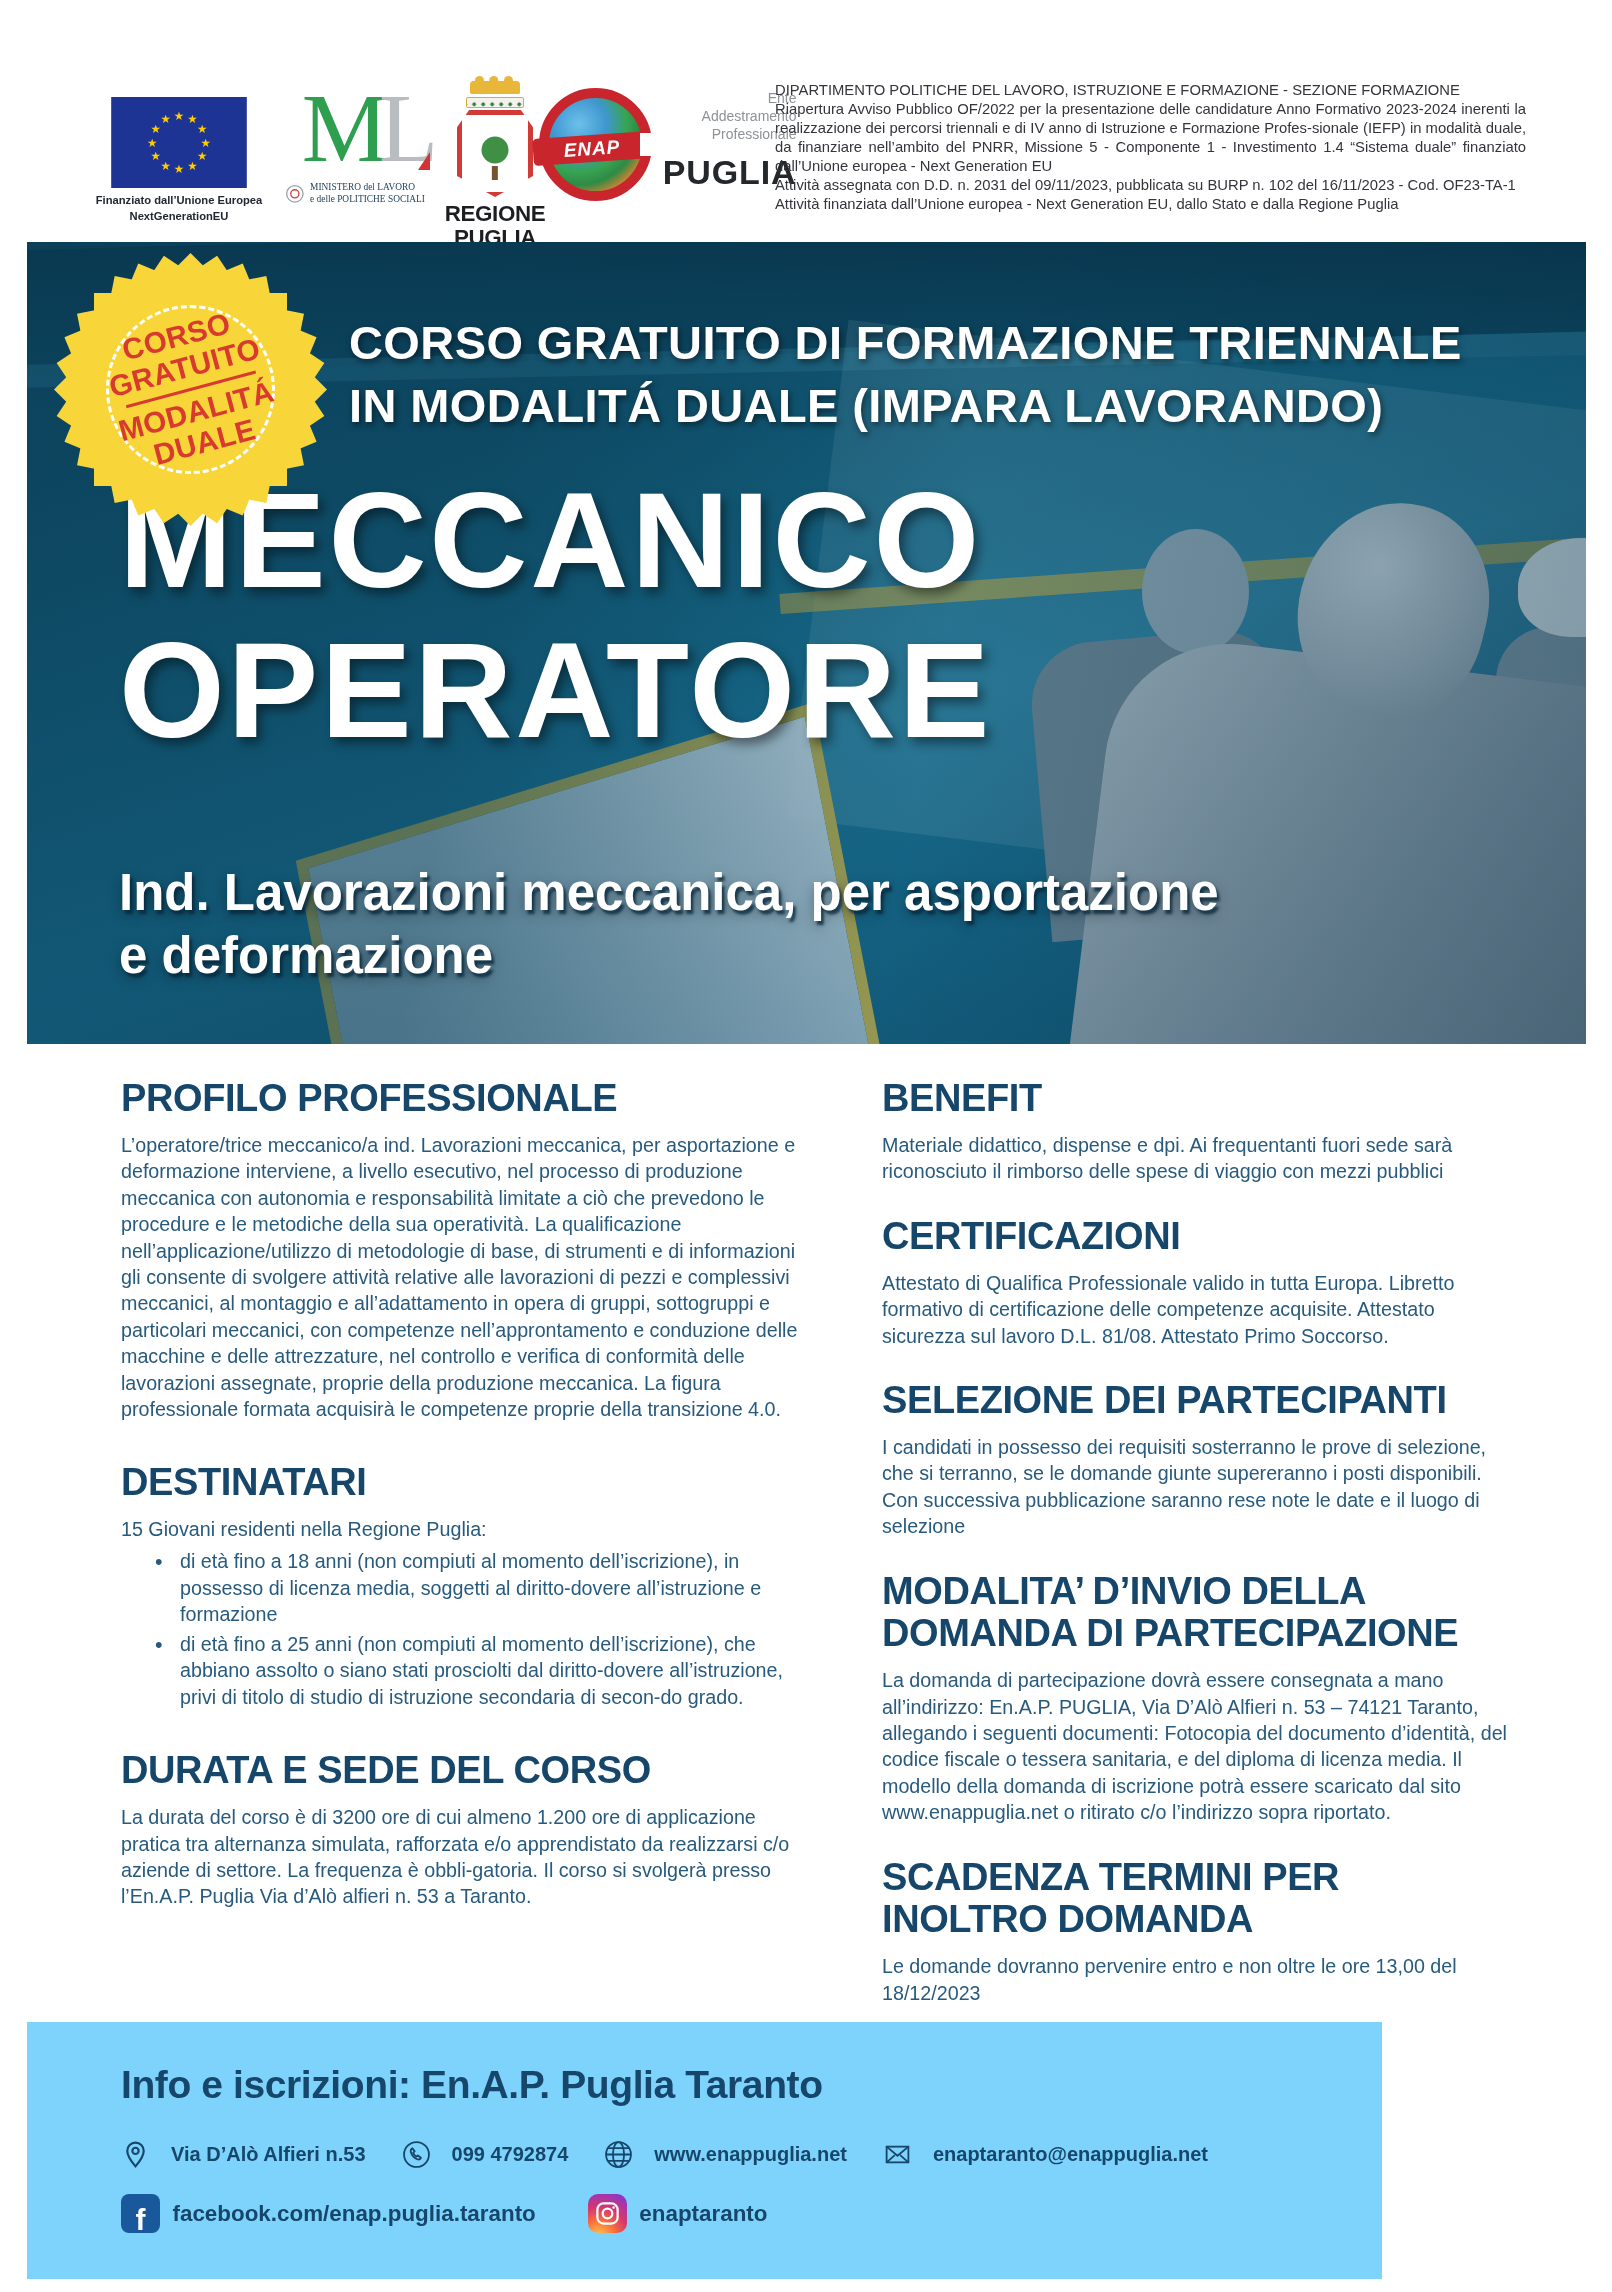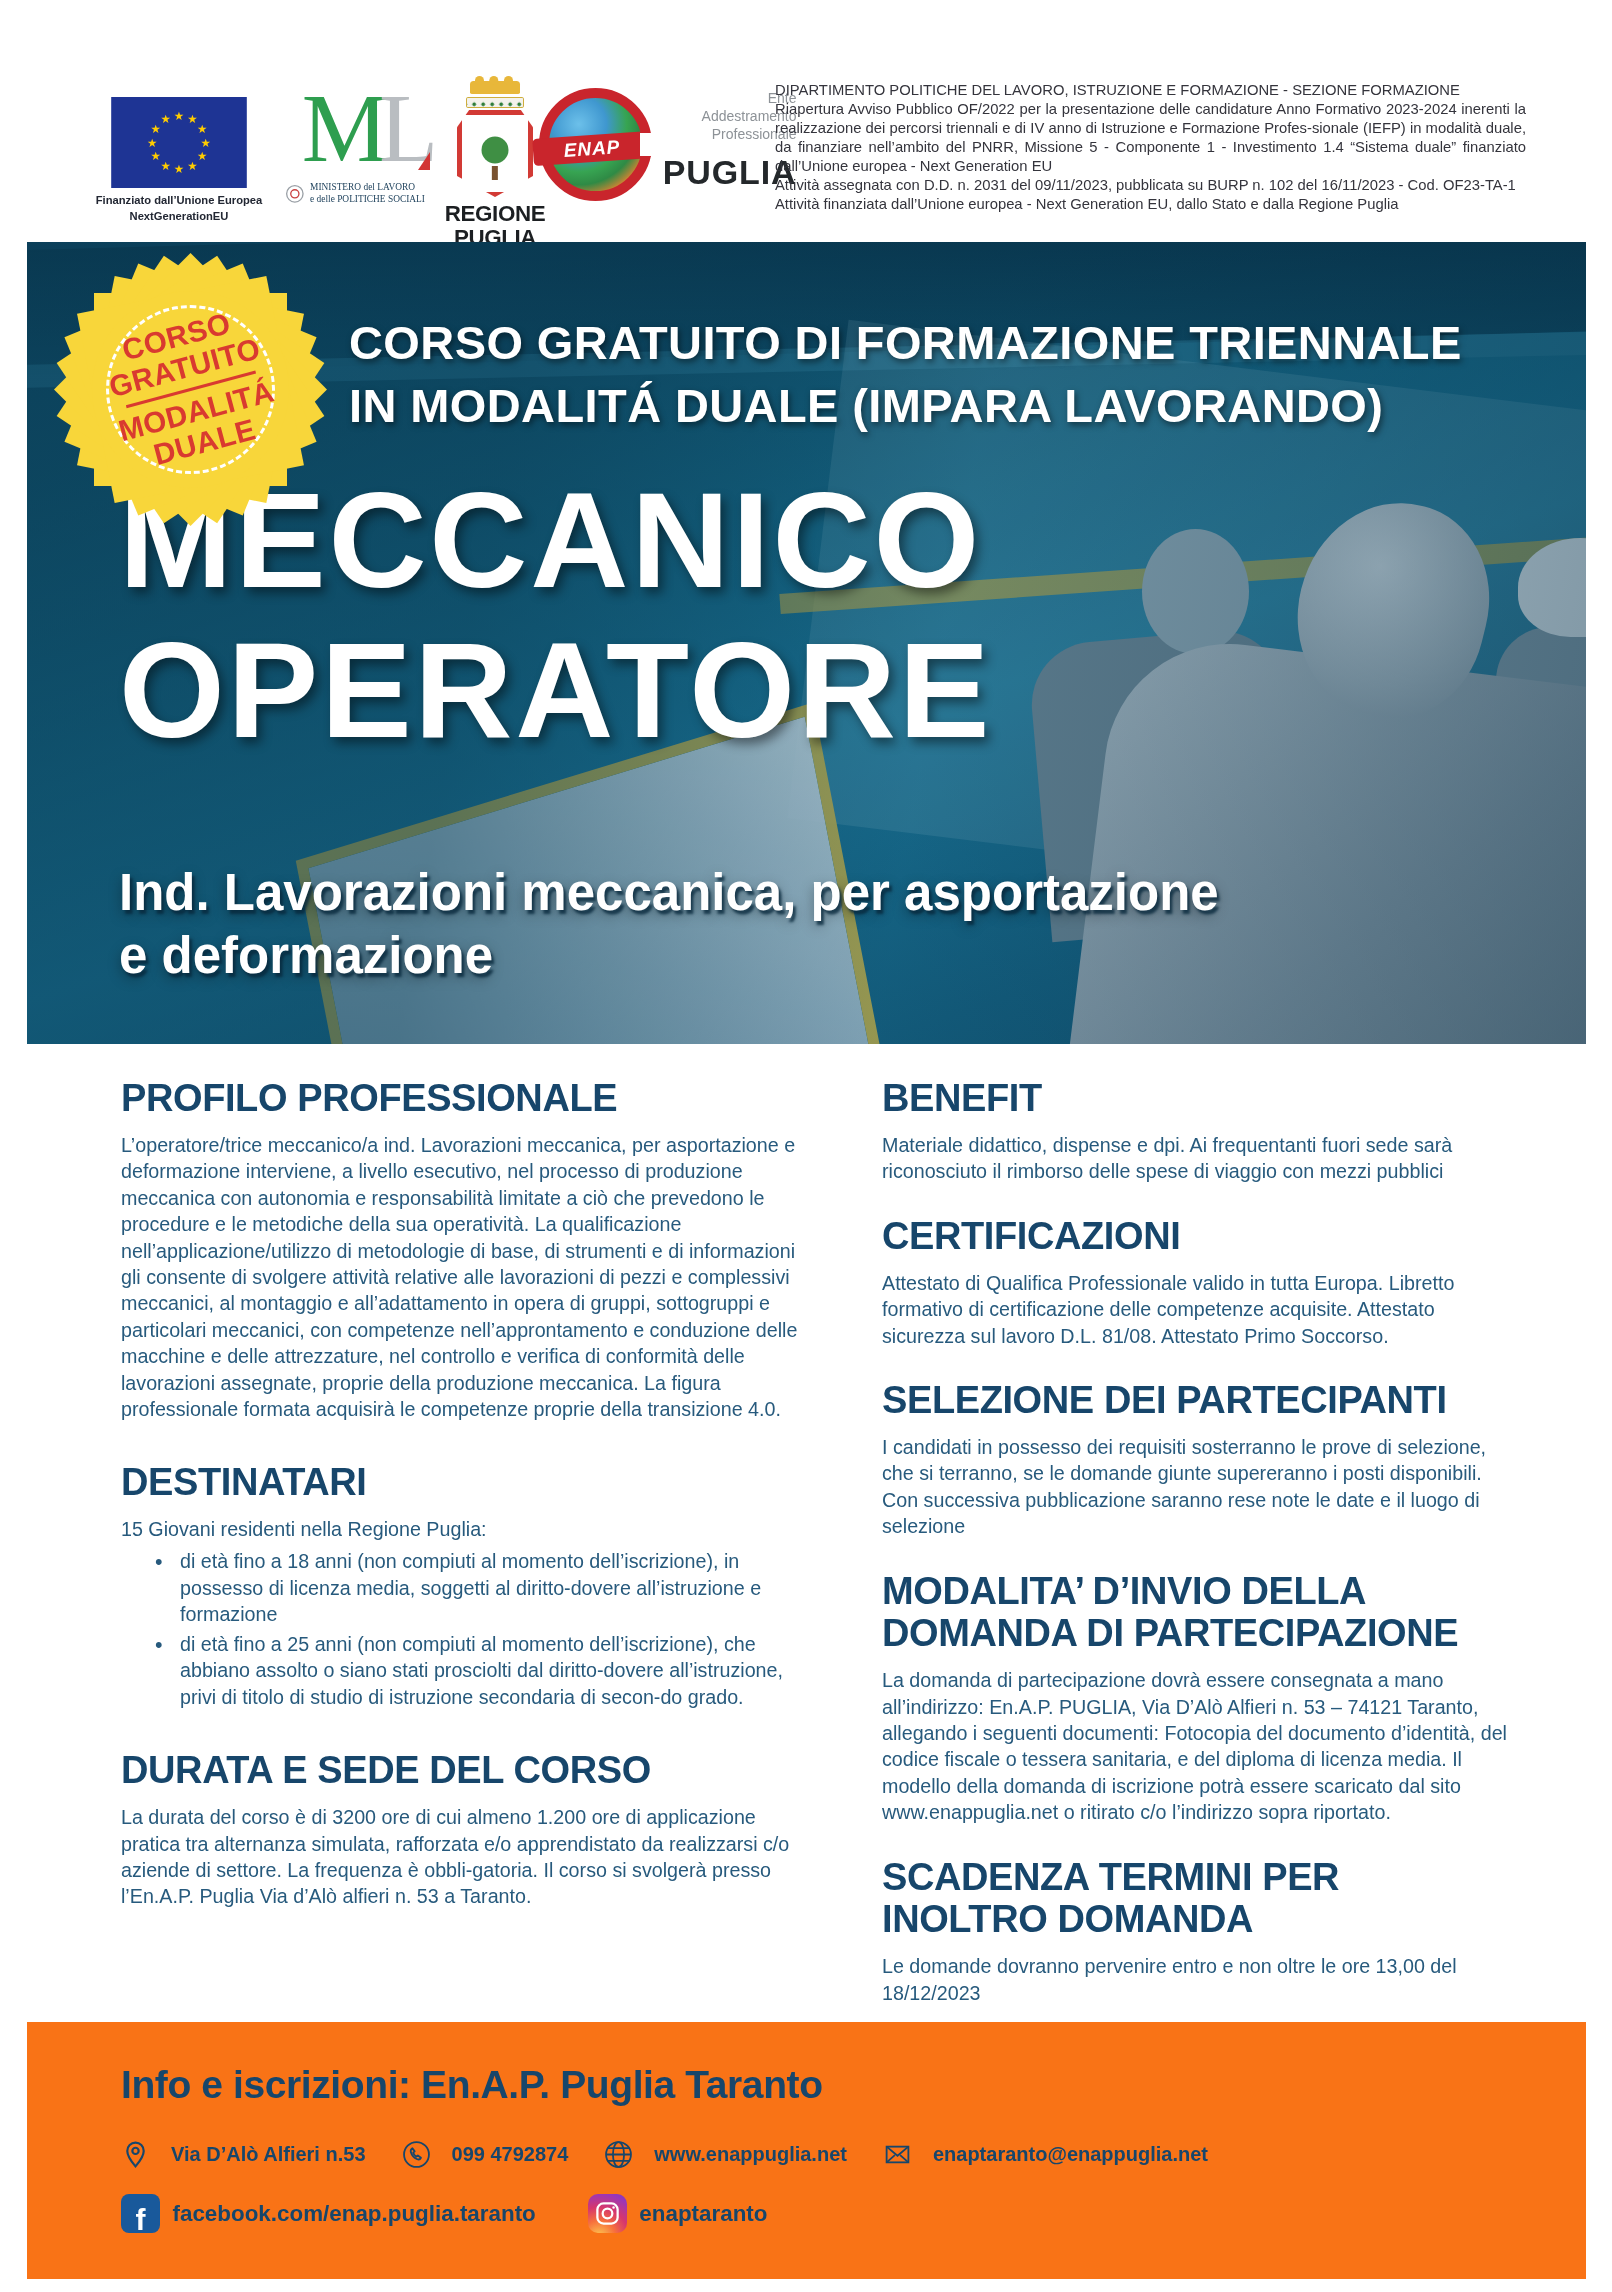--- a/index.html
+++ b/index.html
@@ -96,21 +96,21 @@
   .col-right { width:632px; }
   .sec { margin:0 0 39px 0; }
   .col-right .sec { margin-bottom:30px; }
   .sec h2 { margin:0 0 12.5px 0; color:#17466b; font-size:38px; font-weight:bold; line-height:1.12; letter-spacing:-0.4px; }
   .sec p { margin:0; color:#275a7d; font-size:19.7px; line-height:1.34; }
   .sec ul { margin:5.4px 0 0 0; padding:0 0 0 59px; list-style:none; }
   .sec li { position:relative; color:#275a7d; font-size:19.7px; line-height:1.34; margin-bottom:3.6px; }
   .sec li::before { content:"•"; position:absolute; left:-25px; top:0; color:#275a7d; font-size:21.5px; }
 
   
-  .footer { position:absolute; left:27px; top:2022px; width:1559px; height:257px; background:#f97316; }
+  .footer { position:absolute; left:27px; top:2022px; width:1355px; height:257px; background:#7dd3fc; }
   .footer-title { position:absolute; left:94px; top:41px; color:#17466b; font-size:39px; font-weight:bold; letter-spacing:-0.4px; }
   .contact-row { position:absolute; left:94px; top:118px; display:flex; align-items:center; gap:36px; }
   .contact { display:flex; align-items:center; gap:21px; color:#17466b; font-size:20px; font-weight:bold; }
   .contact svg { display:block; }
   .social-row { position:absolute; left:94px; top:172px; display:flex; align-items:center; gap:52px; }
   .social { display:flex; align-items:center; gap:12.5px; color:#17466b; font-size:22.4px; font-weight:bold; }
   .fb-tile { width:39px; height:39px; border-radius:8px; background:#19599b; display:flex; align-items:flex-end; justify-content:center; overflow:hidden; }
   .fb-f { color:#ffffff; font-size:30px; font-weight:bold; line-height:1; transform:translateY(1.8px); }
   .ig-tile { width:39px; height:39px; border-radius:9.9px;
     background:radial-gradient(circle at 28% 110%, #fdcb52 0%, #f7703c 32%, #d6366e 58%, #9b36b7 85%, #7b3ac1 100%);

